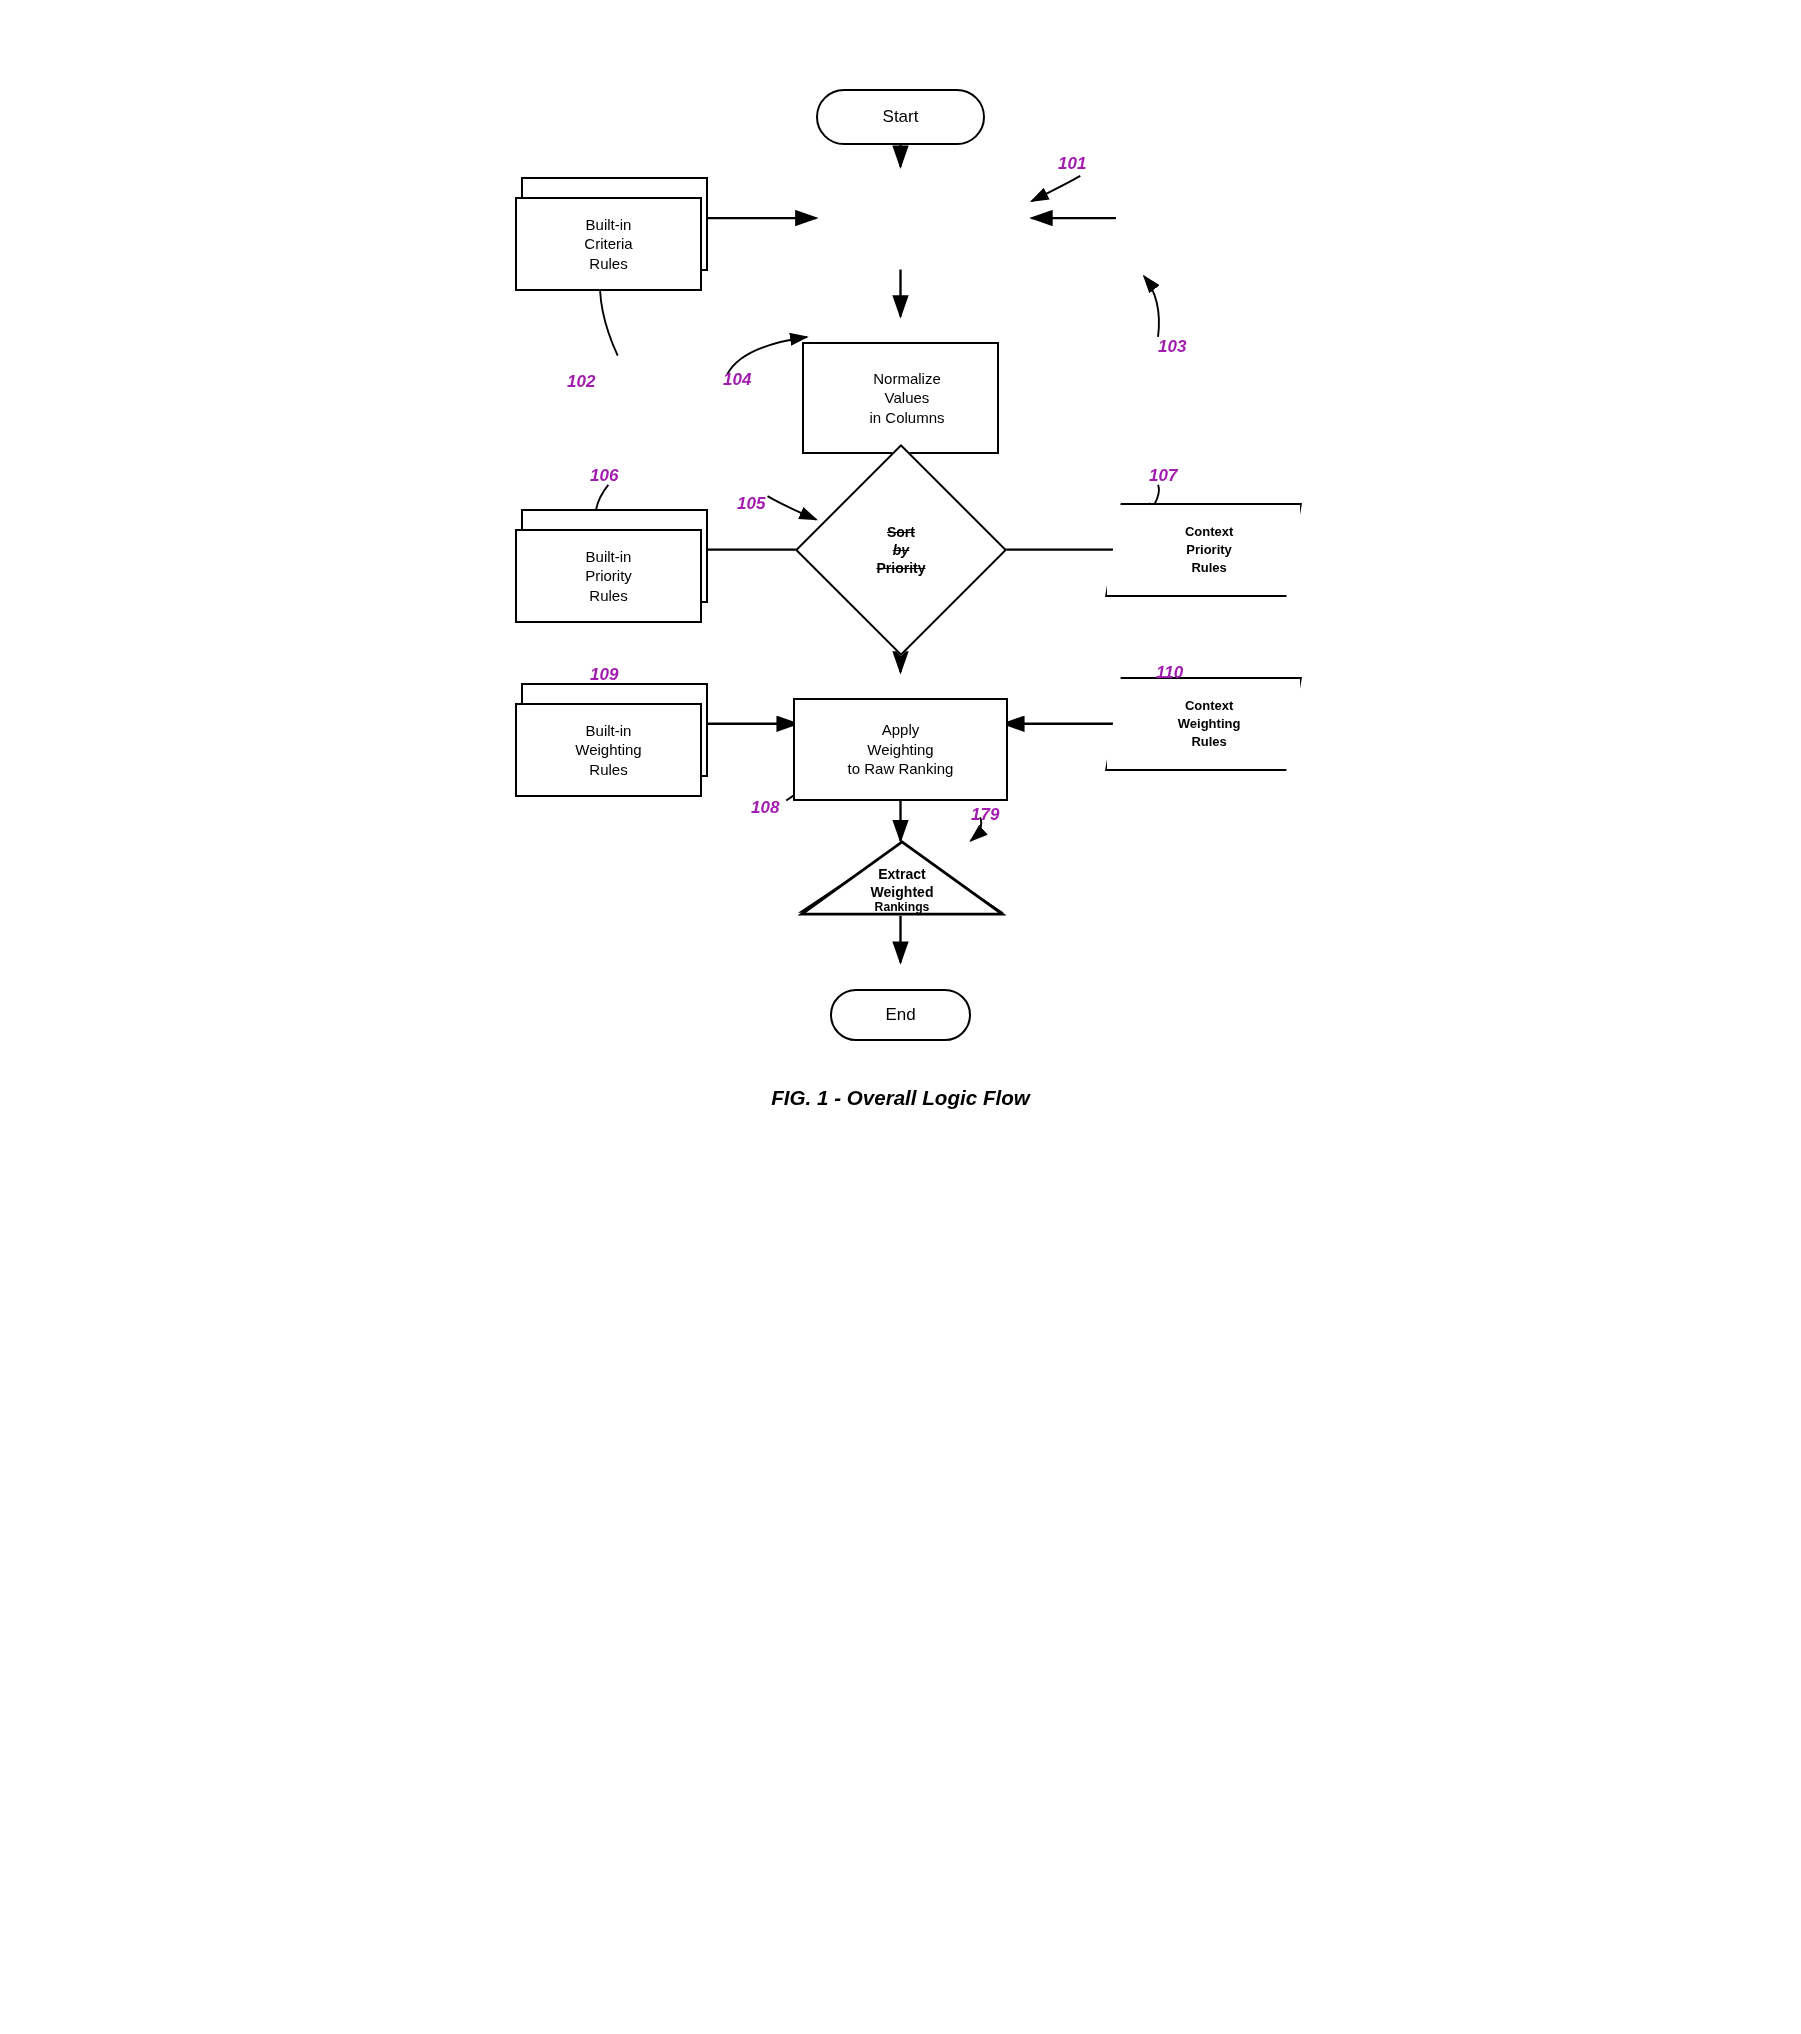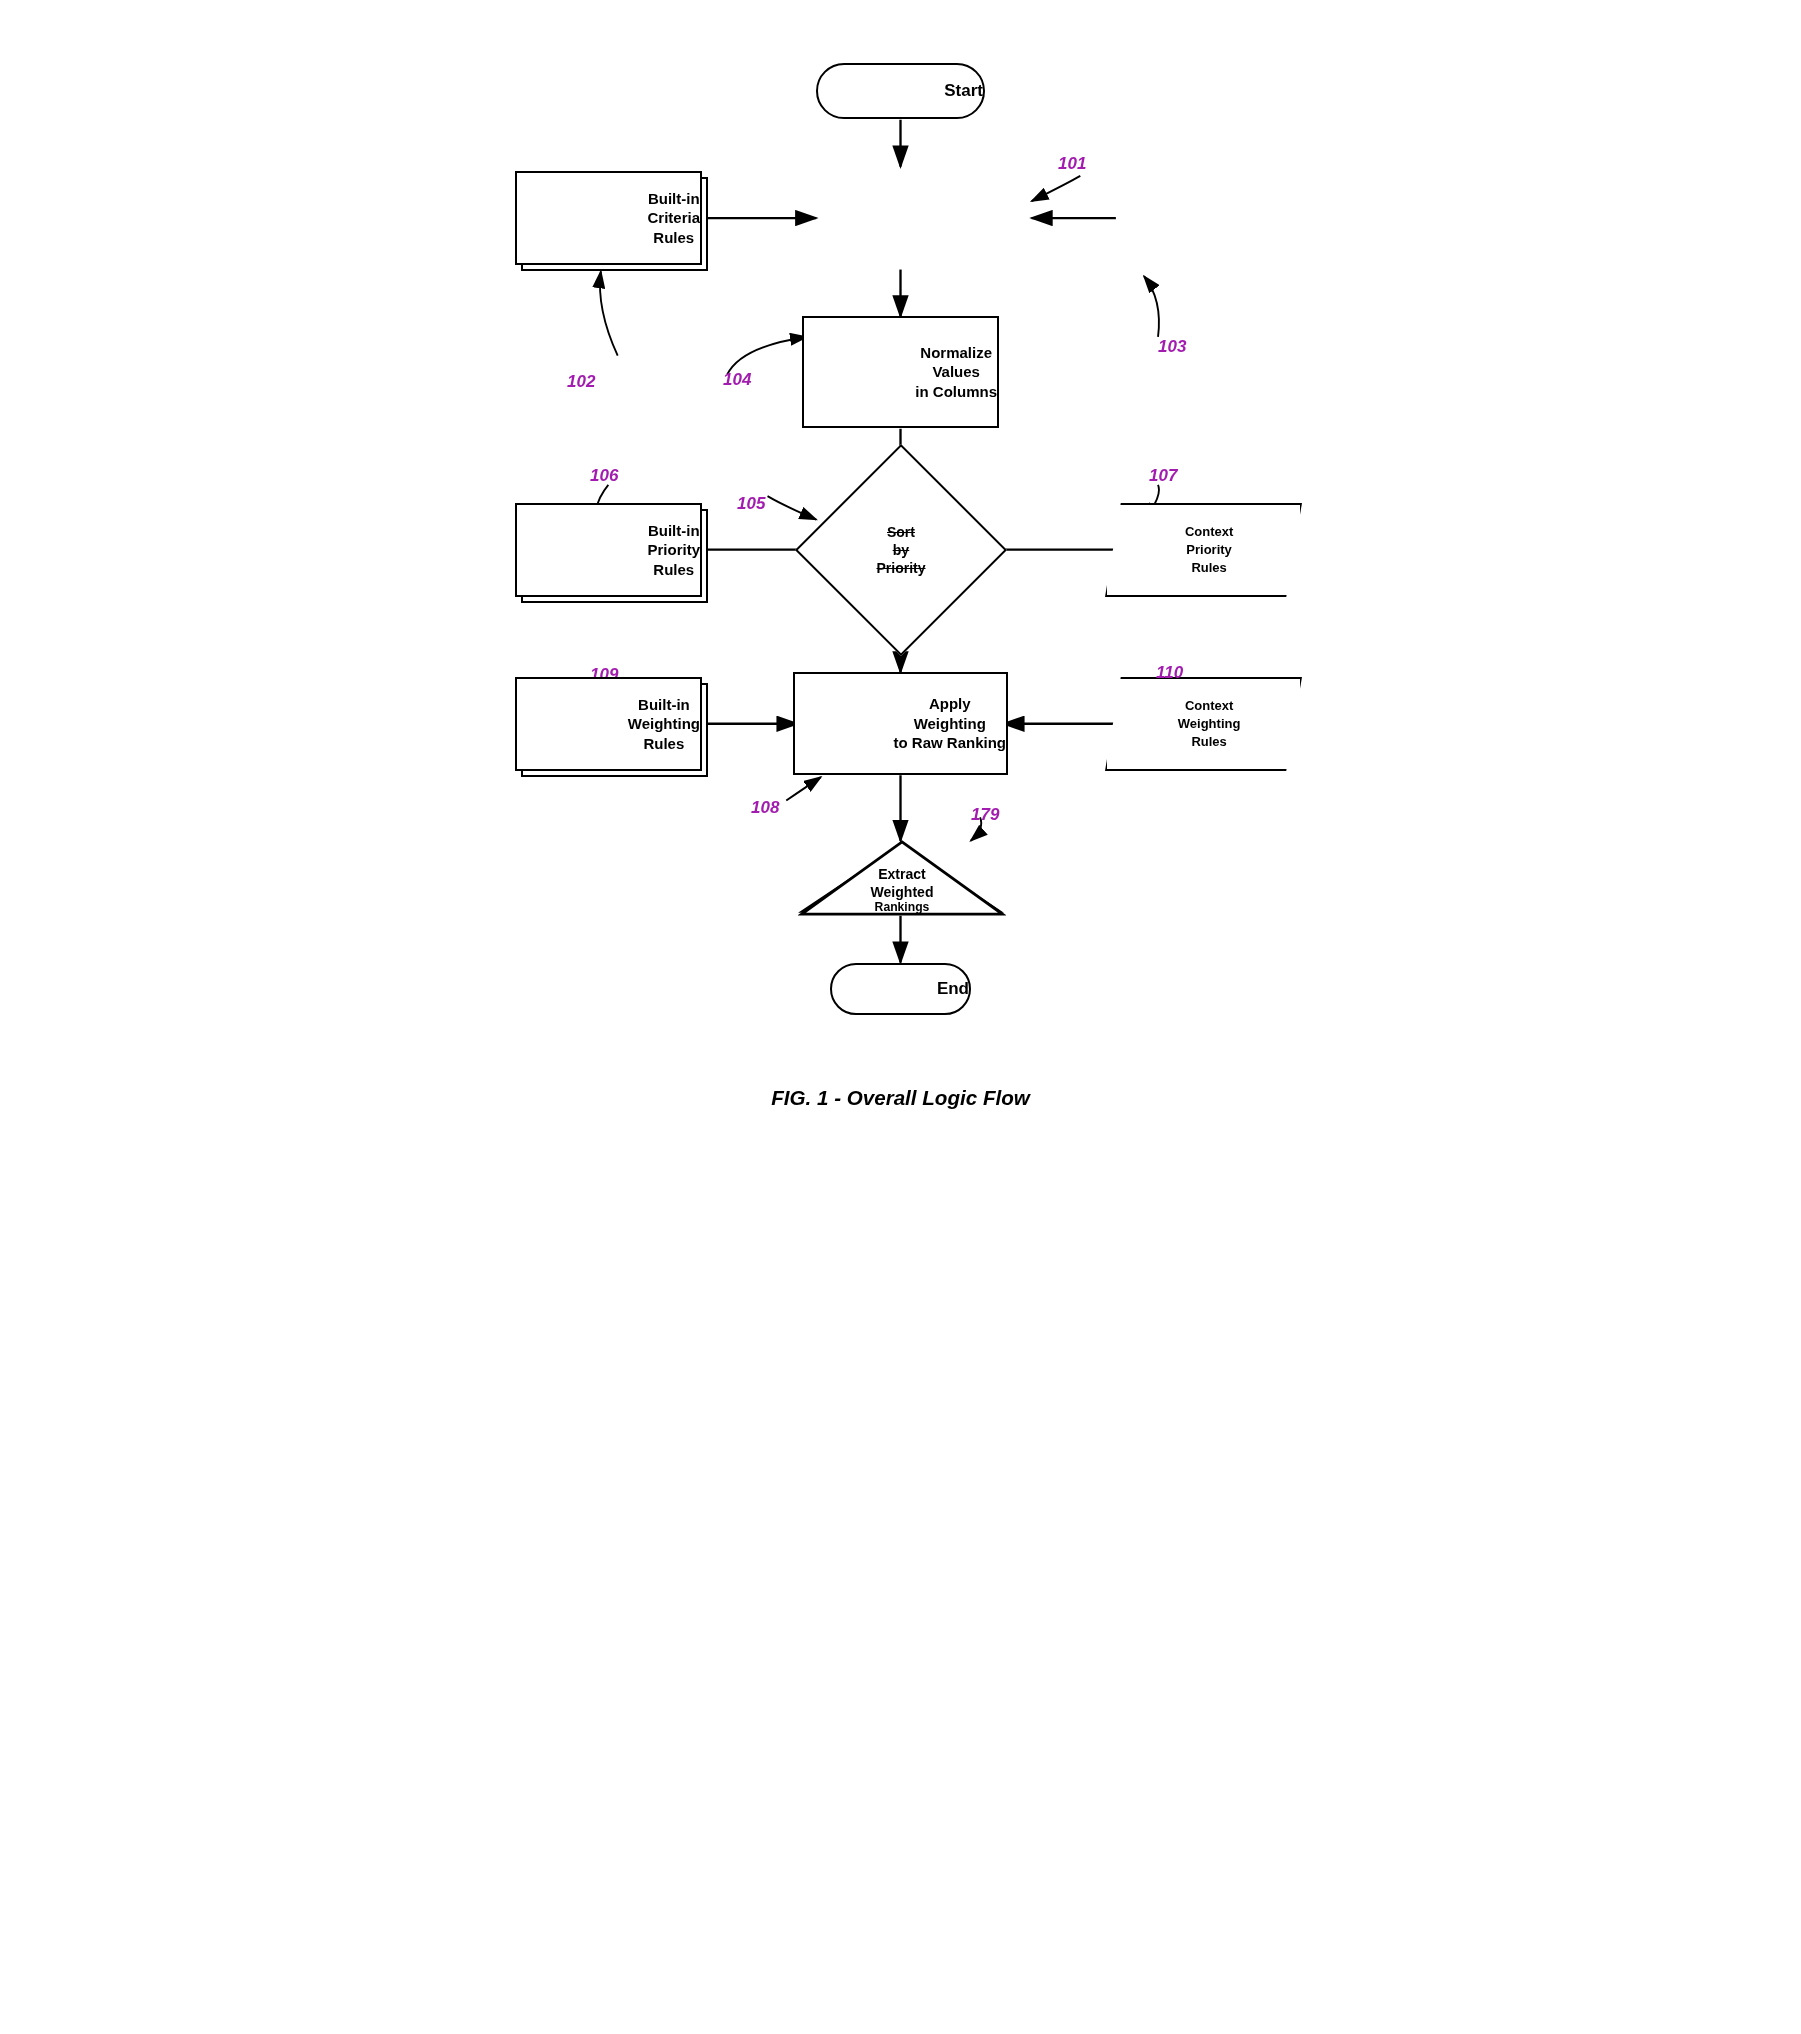--- a/index.html
+++ b/index.html
@@ -19,25 +19,26 @@
     .diagram-area {
       position: relative;
       width: 100%;
       height: 1012px;
     }
     
     .shape {
       position: absolute;
       display: flex;
       align-items: center;
-      justify-content: flex-end;
+      justify-content: center;
       text-align: center;
-      font-weight: bold;
+      font-weight: normal;
       font-size: 15px;
       line-height: 1.3;
+      margin-top: 26px;
     }
     .rounded-rect {
       border: 2.8px solid #000;
       border-radius: 28px;
       background: #fff;
     }
     .rect {
       border: 2.8px solid #000;
       background: #fff;
     }
@@ -151,21 +152,21 @@
       <span>Start</span>
     </div>
 
 
     <div class="shape rect" style="left:351px; top:279px; width:197px; height:112px;padding-left:13px;">
       <span style="white-space:pre-line;">Normalize<br>Values<br>in Columns</span>
     </div>
 
     <div class="diamond" style="left:375px; top:438px;"></div>
     <div class="diamond-text" style="left:375px; top:438px; width:150px; height:150px;">
-      <span style="white-space:pre-line; font-weight:bold; font-size:14px; text-decoration: line-through; text-decoration-color:#000;">Sort<br><span style="text-decoration:line-through;">by</span><br>Priority</span>
+      <span style="white-space:pre-line; font-weight:bold; font-size:14px; text-decoration: line-through; text-decoration-color:#000;">Sort<br><span style="text-decoration:line-through;font-style:italic;">by</span><br>Priority</span>
     </div>
 
     <div class="shape rect" style="left:342px; top:635px; width:215px; height:103px;">
       <span style="white-space:pre-line;">Apply<br>Weighting<br>to Raw Ranking</span>
     </div>
 
     <div style="position:absolute; left:347px; top:804px; width:206px; height:75px;">
       <svg width="206" height="75" viewBox="0 0 220 80" xmlns="http://www.w3.org/2000/svg">
         <polygon points="110,5 215,75 5,75" fill="white" stroke="black" stroke-width="3"></polygon>
         <text x="110" y="45" text-anchor="middle" font-weight="bold" font-size="14" font-family="Arial">Extract</text>

